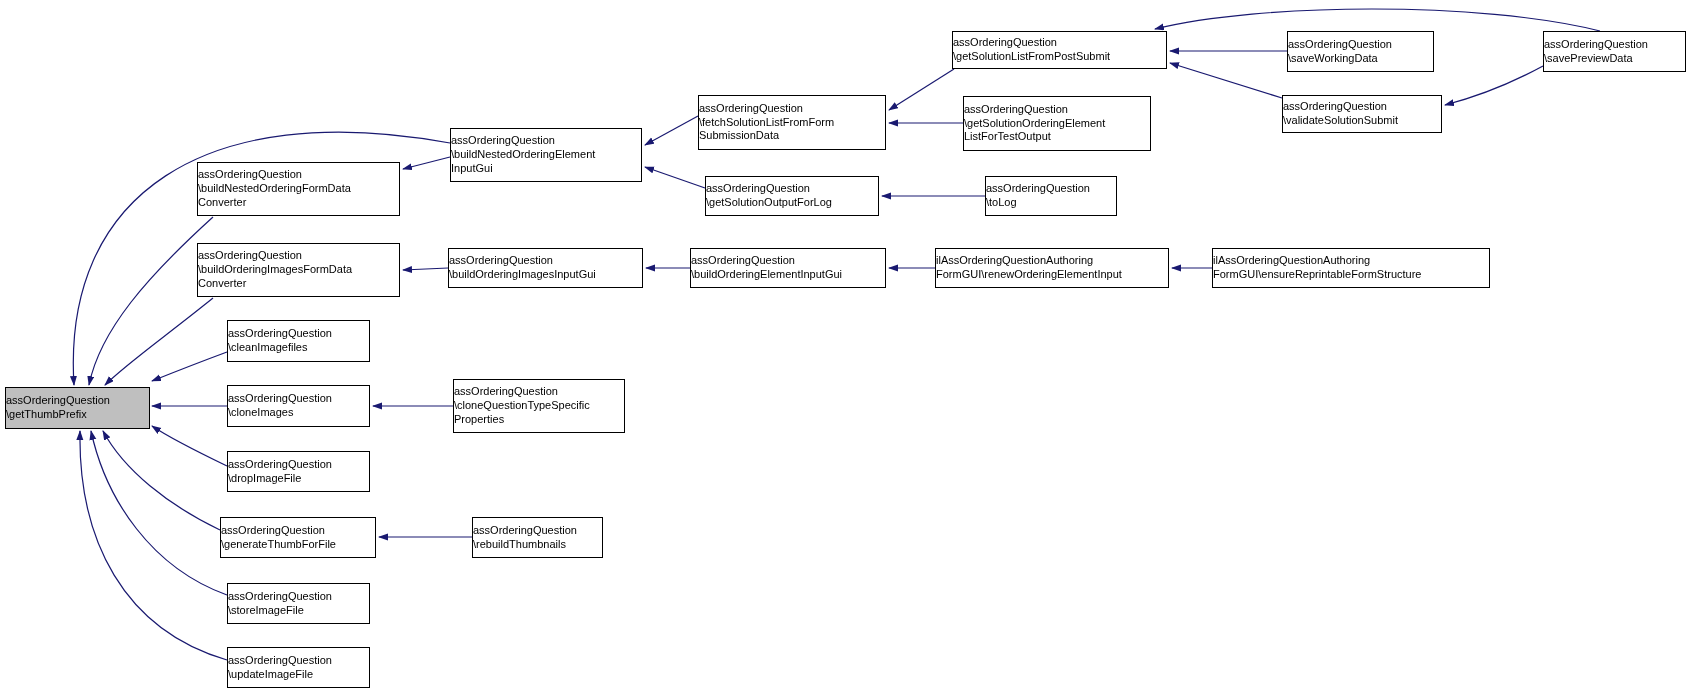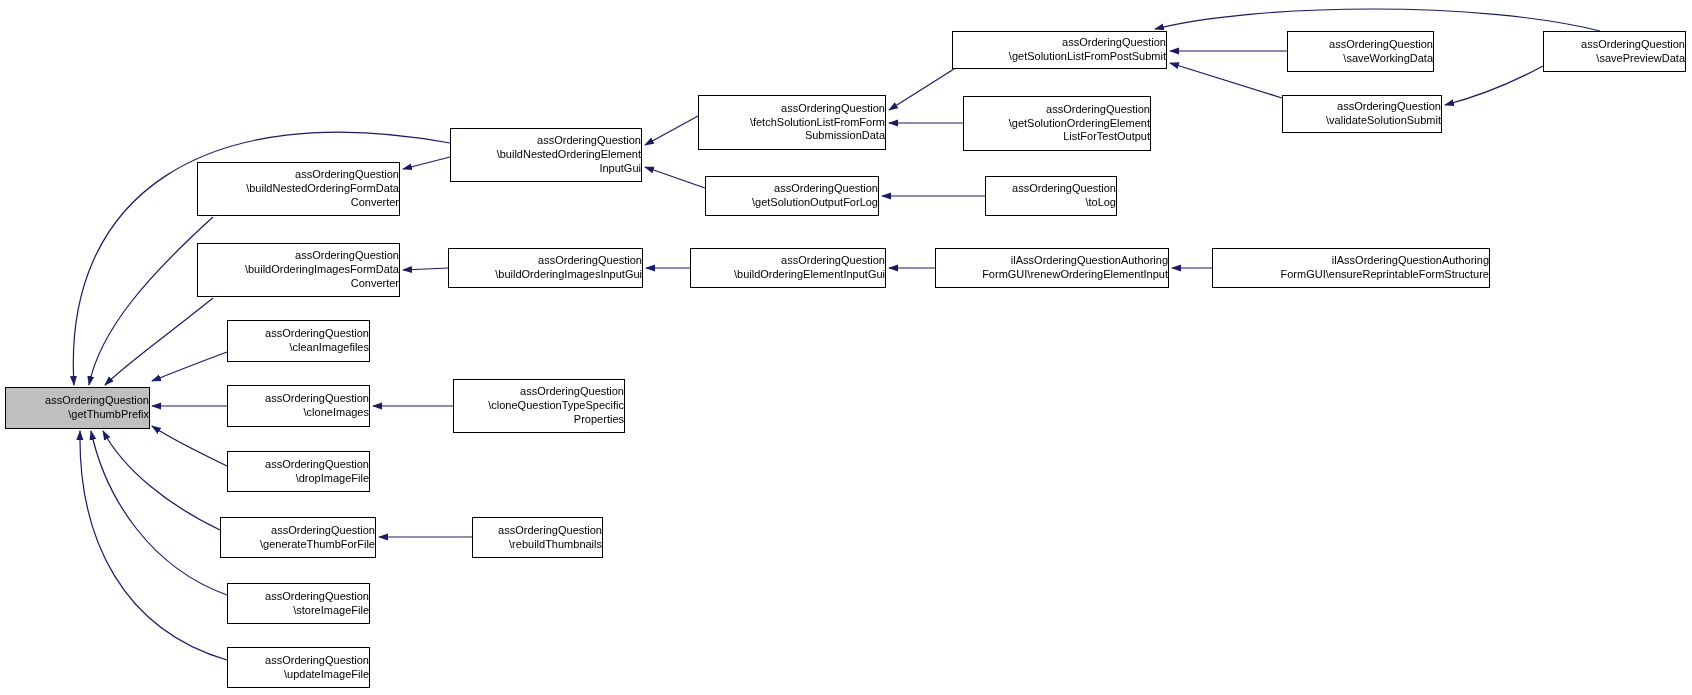--- a/index.html
+++ b/index.html
@@ -33,21 +33,21 @@
     align-items: center;
     justify-content: center;
     font-family: "Liberation Sans", "DejaVu Sans", sans-serif;
     font-size: 11px;
     line-height: 1.25;
     color: #000000;
     cursor: pointer;
   }
   .node span {
     white-space: pre-line;
-    text-align: right;
+    text-align: left;
     display: block;
     width: 100%;
   }
 </style>
 </head>
 <body>
 
 <div class="canvas" style="background: rgb(255, 255, 255);">
   <svg id="edge-layer" class="edge-layer" viewBox="0 0 1692 695" xmlns="http://www.w3.org/2000/svg">
     <defs>

